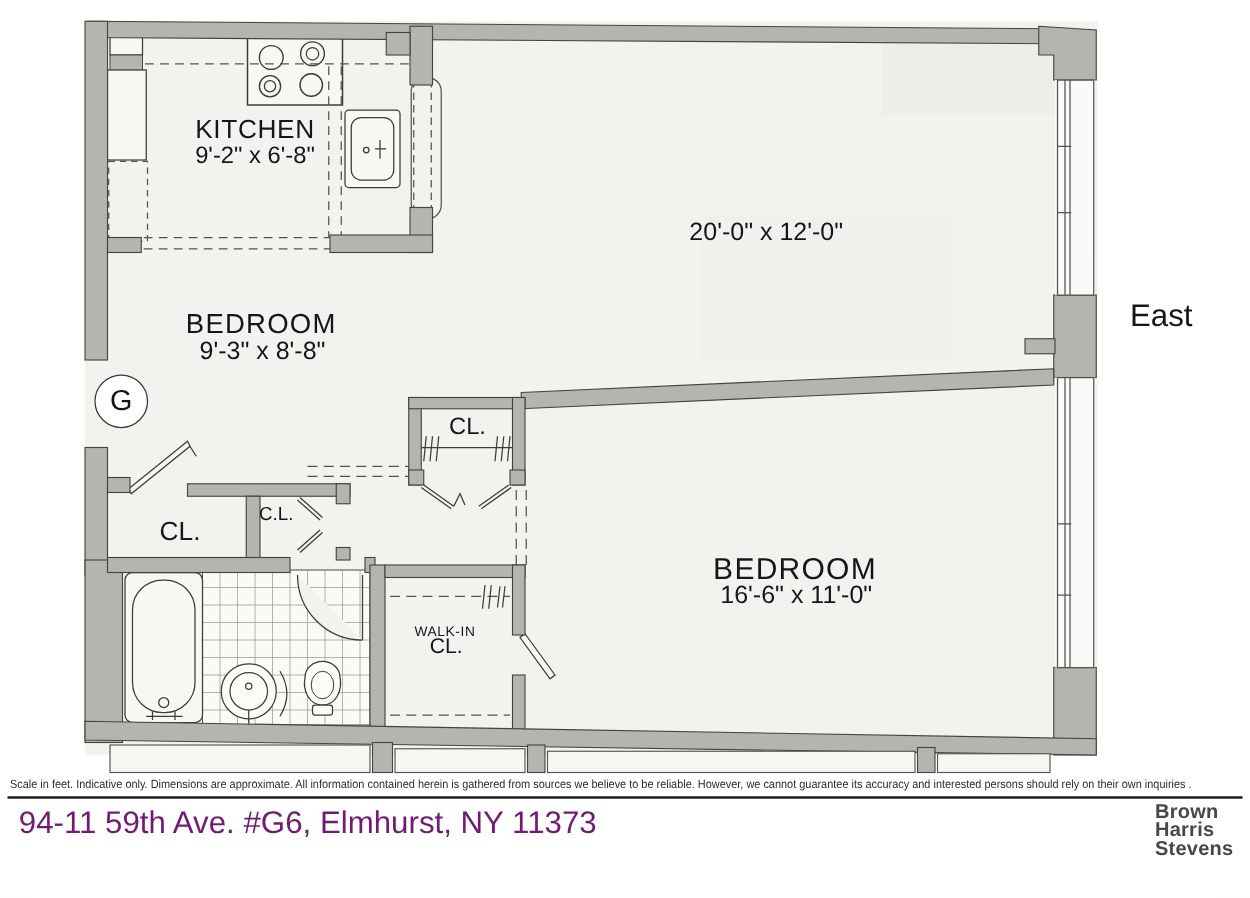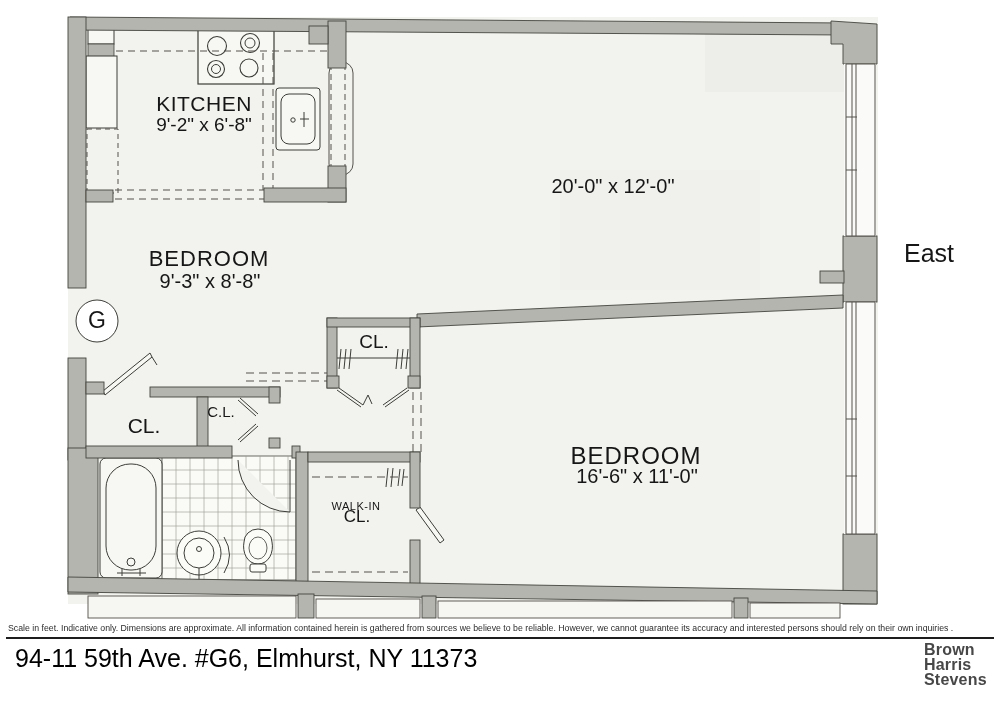--- a/index.html
+++ b/index.html
@@ -4,21 +4,21 @@
 <style>
   html,body{margin:0;padding:0;background:#ffffff;}
   #stage{position:relative;width:1000px;height:718px;background:#ffffff;overflow:hidden;
          font-family:"Liberation Sans","DejaVu Sans",sans-serif;border-radius:22px;}
   #plan-svg{position:absolute;left:0;top:0;}
   .lbl{position:absolute;transform:translateX(-50%);white-space:nowrap;color:#161616;line-height:1;}
   .lbl.left{transform:none;margin-left:13px;}
   .footer-disclaimer{position:absolute;left:8px;top:622px;font-size:9.5px;color:#2c2c2c;
          white-space:nowrap;transform:scaleX(0.92);transform-origin:left top;letter-spacing:0px;}
   .footer-rule{position:absolute;left:6px;top:637px;width:988px;border-top:2px solid #1d1d1d;height:0;}
-  .footer-address{position:absolute;left:15px;top:644px;font-size:25px;color:#000000;white-space:nowrap;}
+  .footer-address{position:absolute;left:15px;top:644px;font-size:25px;color:#701a75;white-space:nowrap;}
   .logo{position:absolute;left:924px;top:642px;font-size:16px;font-weight:bold;color:#474747;
         line-height:15px;letter-spacing:0.2px;}
 </style>
 </head>
 <body>
 
 <div id="stage">
 
   <svg id="plan-svg" width="1000" height="718" viewBox="0 0 1000 718">
 

